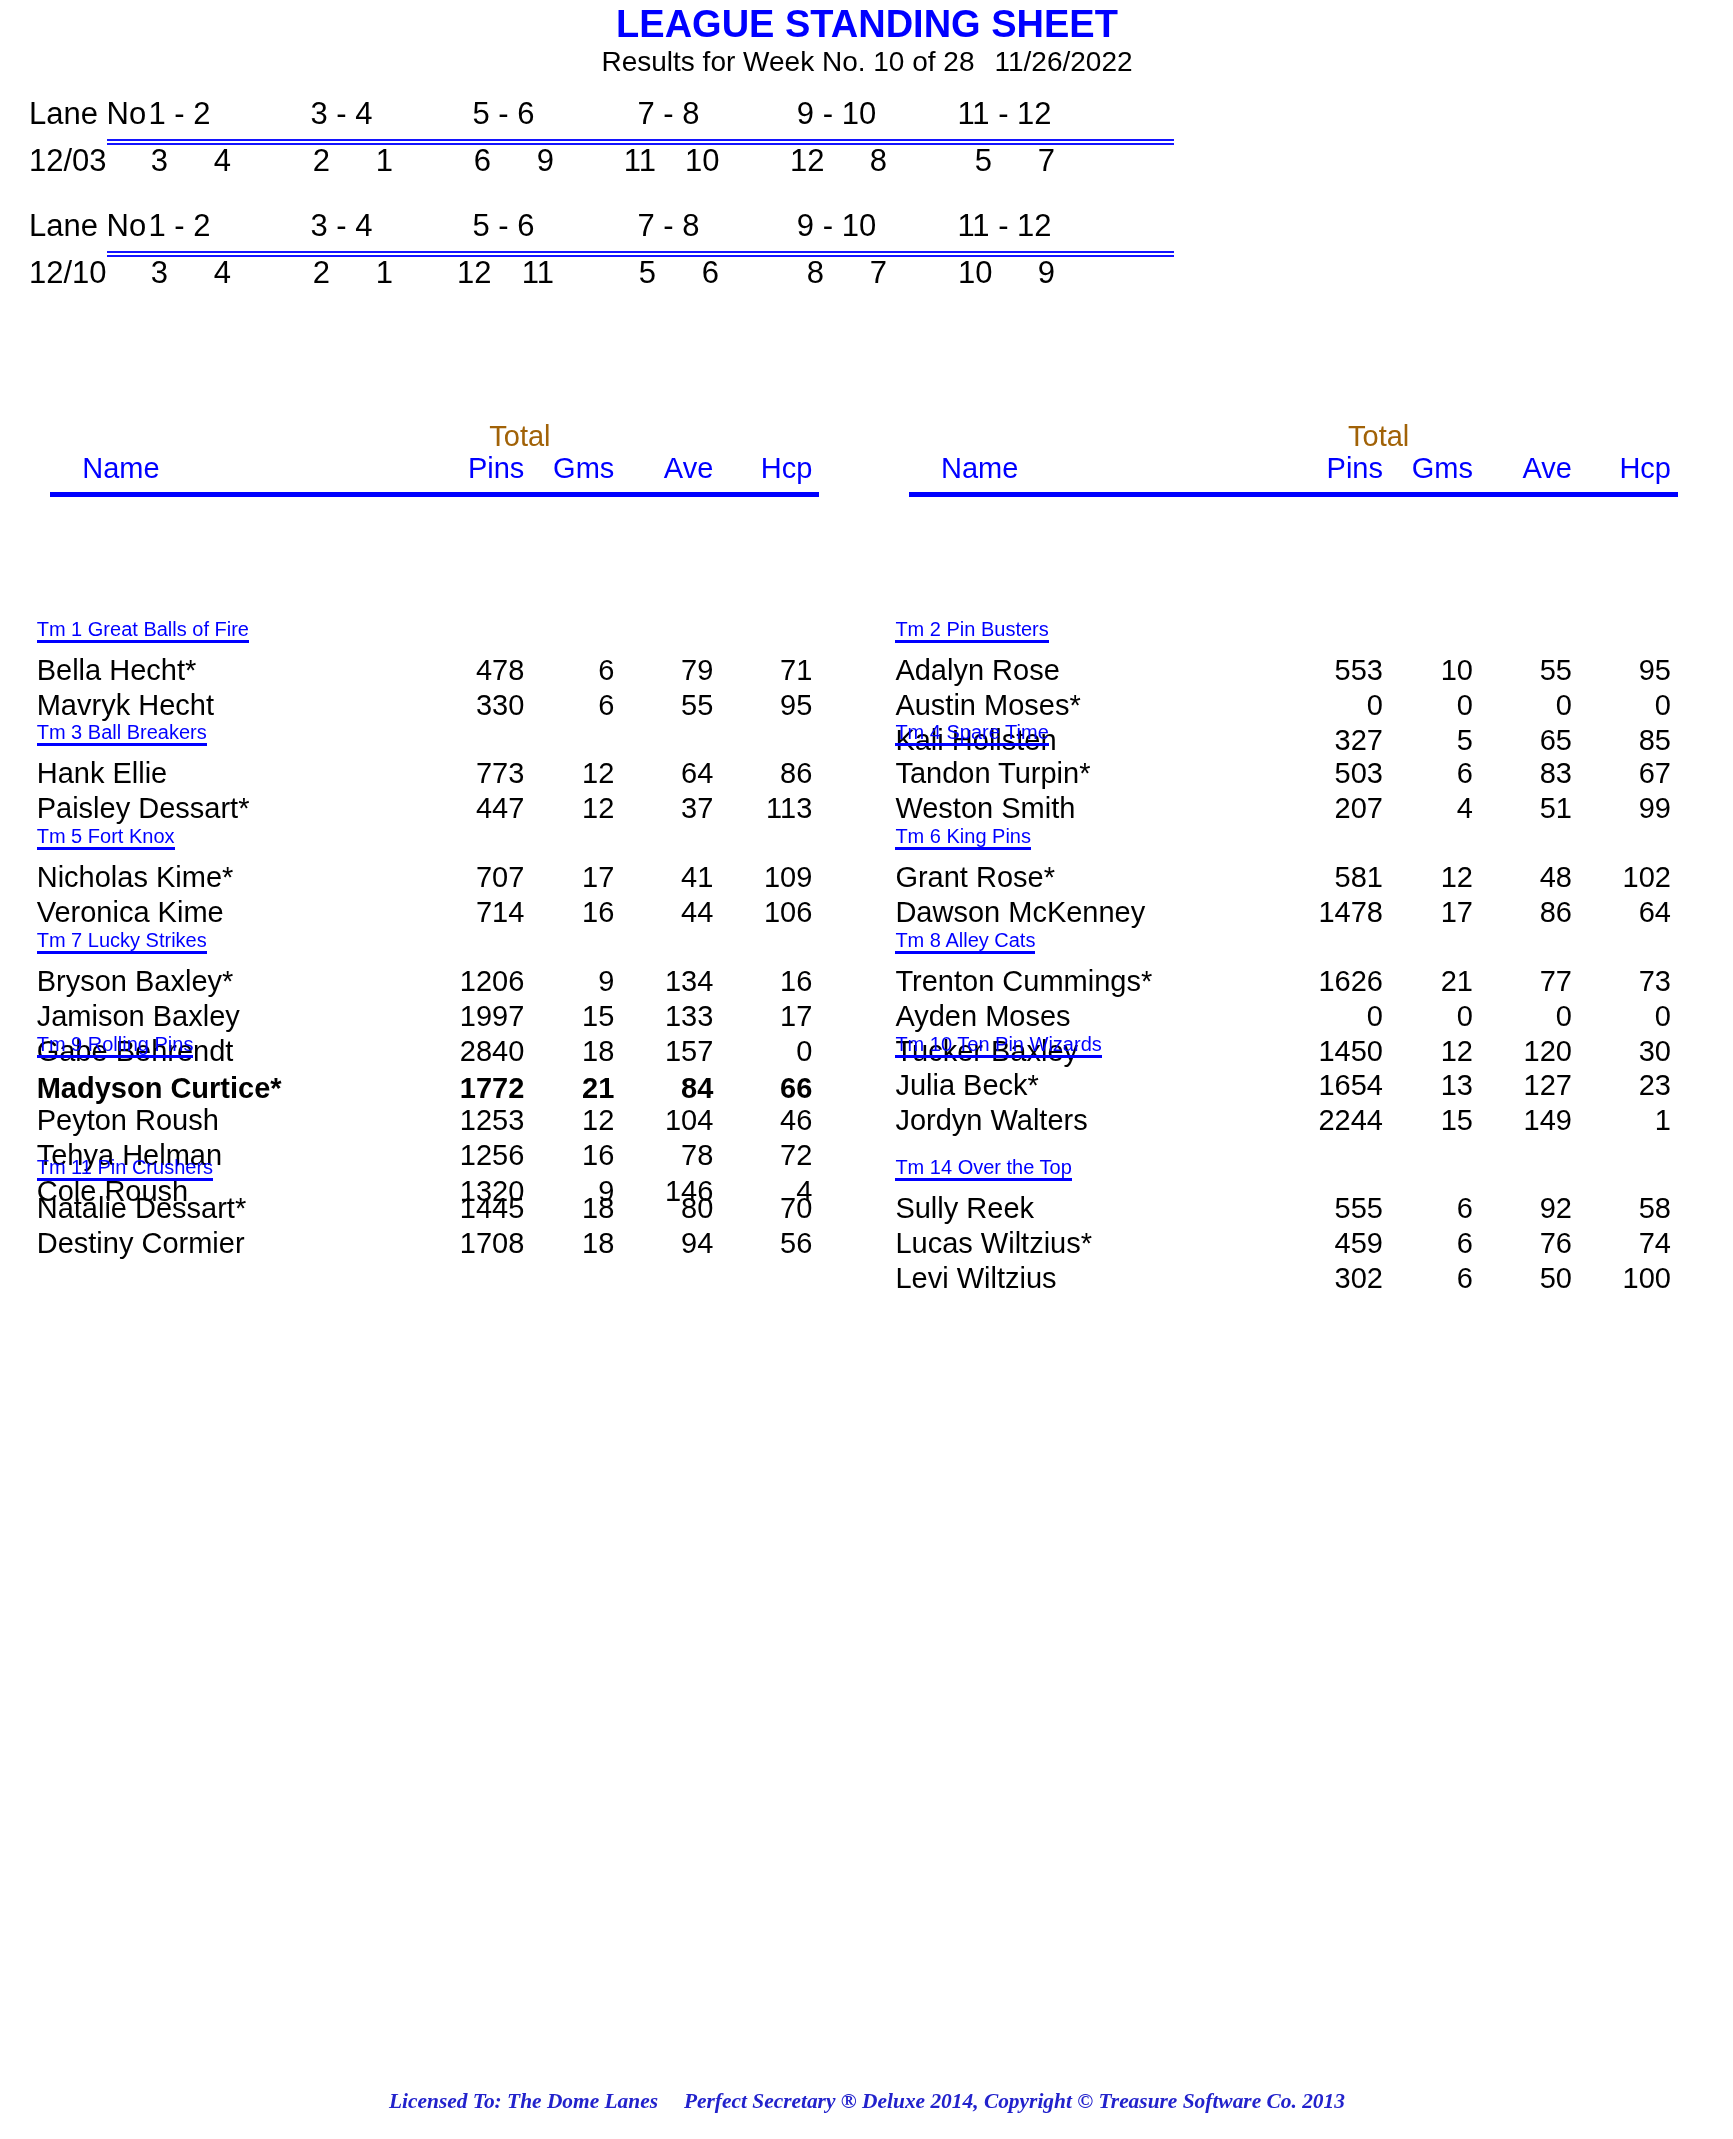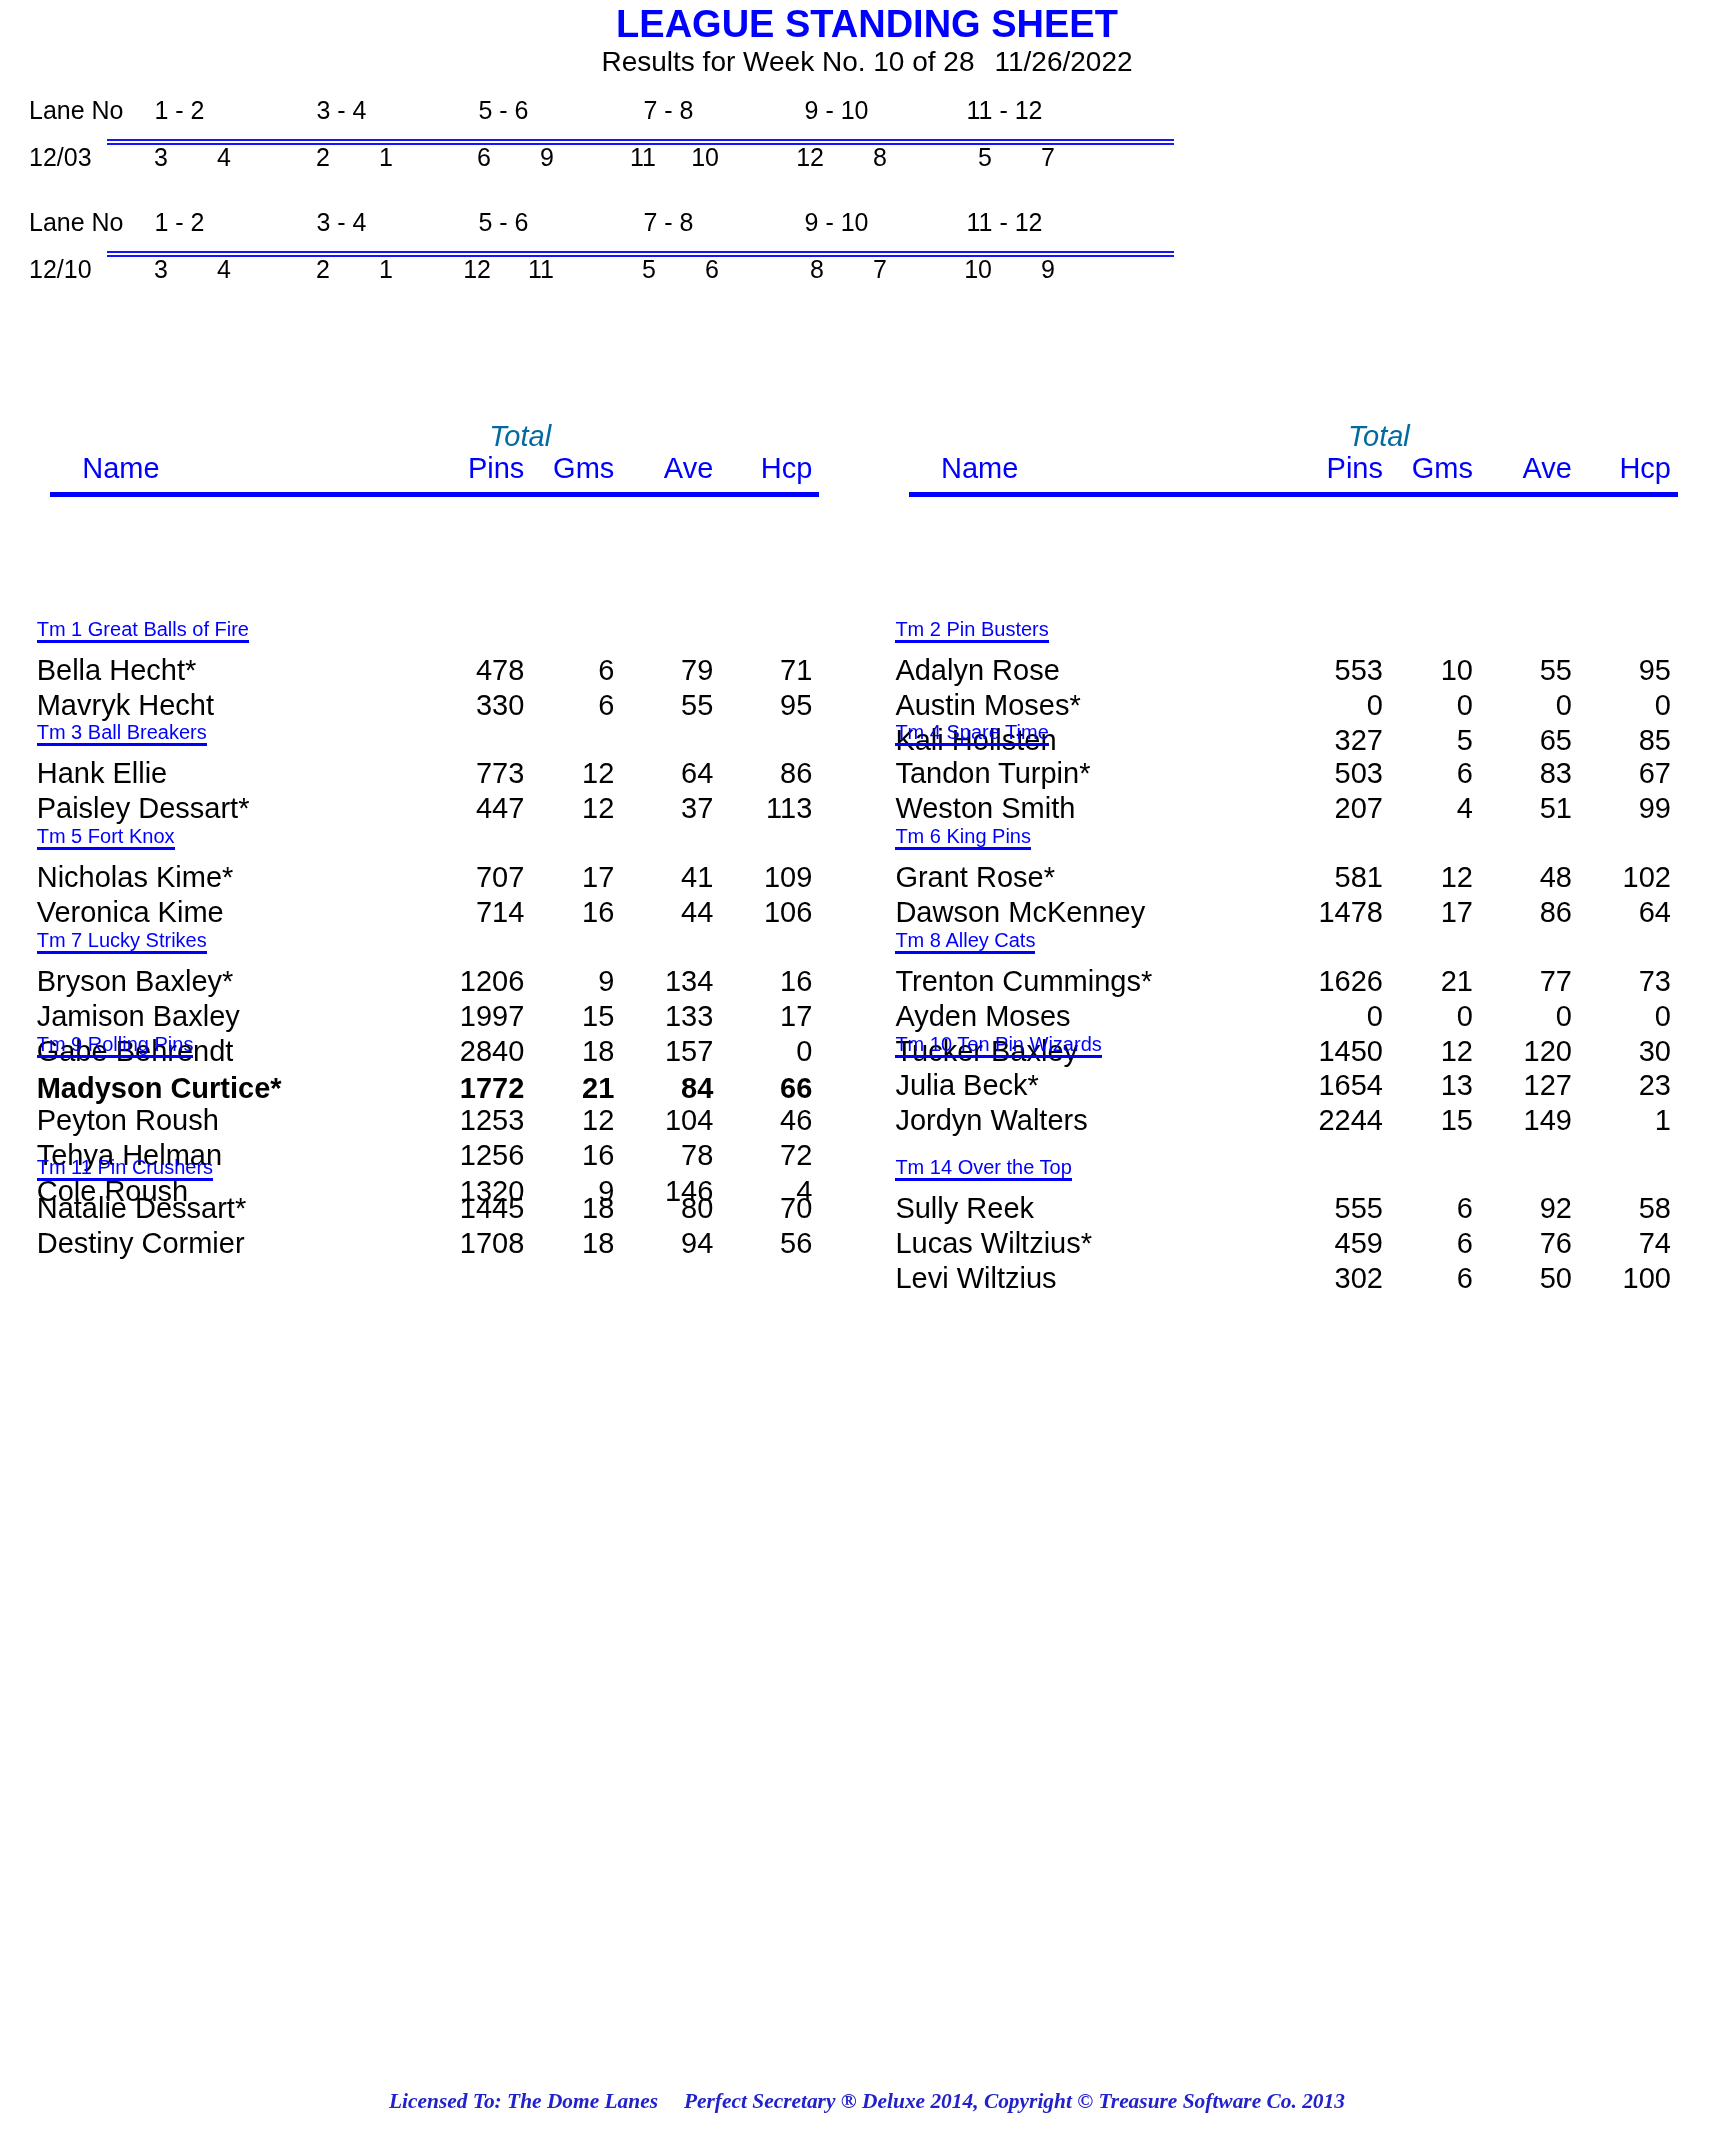--- a/index.html
+++ b/index.html
@@ -39,21 +39,21 @@
     margin-top: 1.5px;
   }
 
   
   .lanes { margin-top: 17px; }
   .lane-block { position: relative; height: 92px; }
   .lane-block.second { margin-top: 20px; }
 
   .lane-row {
     position: absolute; left: 0; right: 0;
-    font-size: 25px;
+    font-size: 31px;
     white-space: nowrap;
     height: 40px;
   }
   .lane-row.header { top: 0; }
   .lane-row.data   { top: 47px; }
 
   .lane-label {
     position: absolute;
     left: 29px;
     top: 0;
@@ -100,23 +100,22 @@
     width: 840px;
   }
   .col.left  { left: 15.3px; }
   .col.right { left: 874px; }
 
   
   .chead { position: relative; height: 76px; }
   .chead .total {
     position: absolute;
     left: 474px; top: -7.6px;
-    color: #0369a1;
+    color: #a16207;
     font-size: 29px;
-    font-style: italic;
   }
   .chead .name {
     position: absolute;
     left: 67px; top: 24.4px;
     color: #0000FF;
     font-size: 29px;
   }
   .chead .cols4 {
     position: absolute;
     left: 405px; top: 24.4px;

